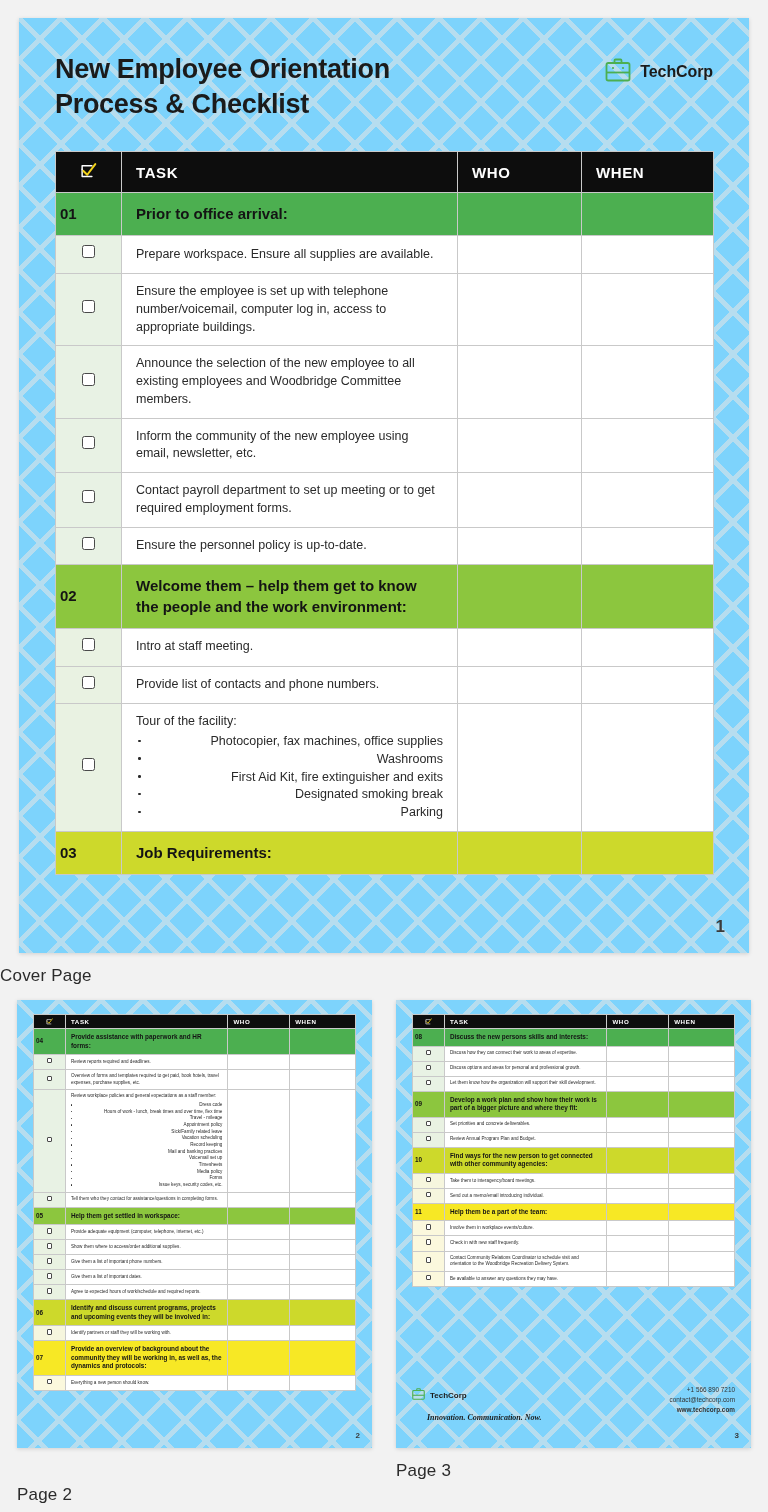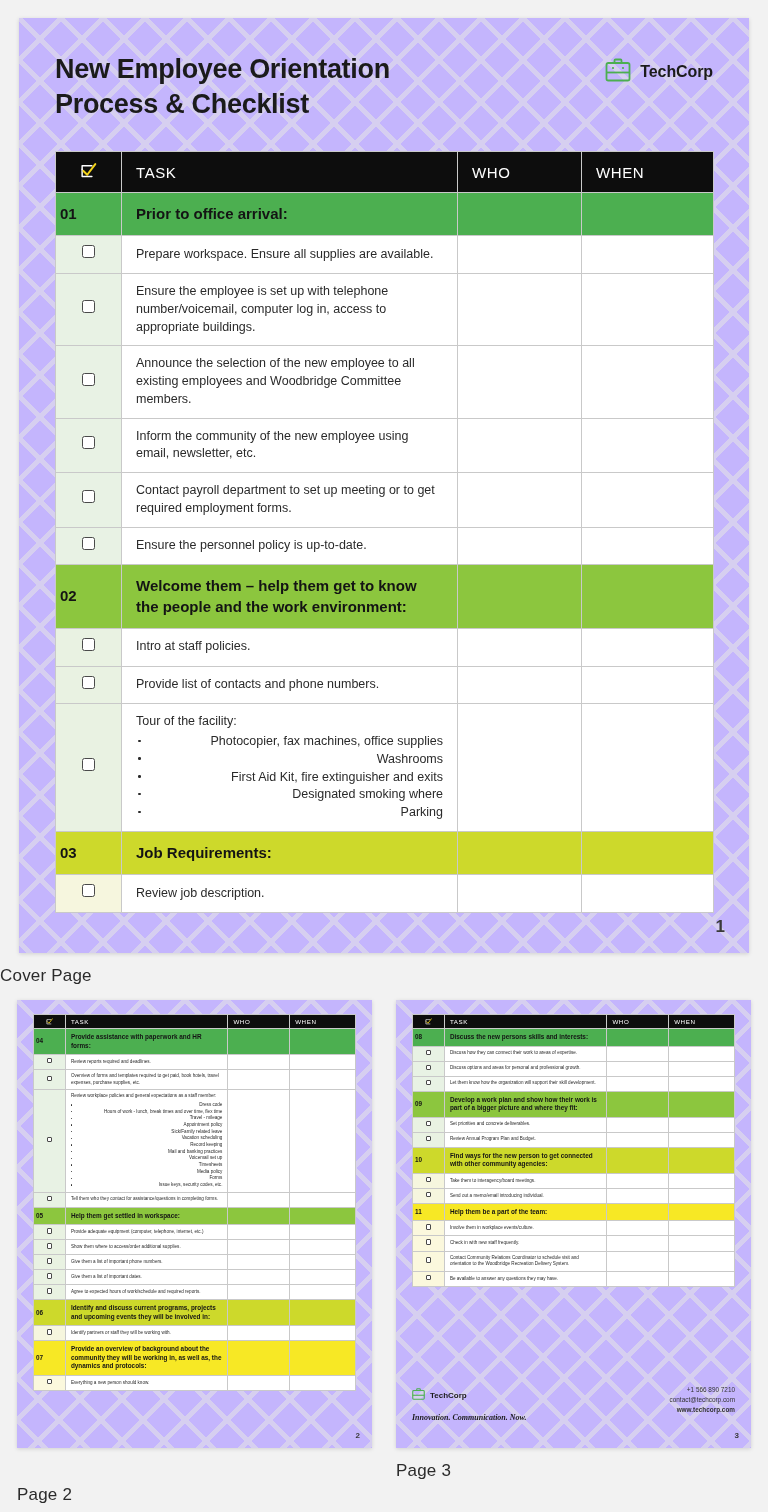--- a/index.html
+++ b/index.html
@@ -6,21 +6,21 @@
   html, body {
     width: 768px;
     background: #f2f2f2;
     font-family: "Liberation Sans", sans-serif;
     -webkit-font-smoothing: antialiased;
   }
   body { padding: 0; }
 
   
   .page {
-    background: #c4b5fd;
+    background: #7dd3fc;
     position: relative;
     overflow: hidden;
     box-shadow: 0 1px 4px rgba(0,0,0,.14);
   }
   
   .page::before {
     content: "";
     position: absolute;
     inset: 0;
     background-image:
@@ -84,21 +84,21 @@
     background: #fff;
   }
   table.checklist td, table.checklist th {
     border: 1px solid #c9c9c9;
     vertical-align: middle;
   }
   
   .hdr td {
     background: #0d0d0d;
     color: #fff;
-    font-weight: 400;
+    font-weight: 700;
     border-color: #0d0d0d;
   }
   .hdr .c-check { text-align: center; }
   .hdr .c-task, .hdr .c-who, .hdr .c-when { letter-spacing: .6px; }
 
   
   .sec td { font-weight: 700; color: #141414; }
   .sec .c-check { text-align: left; }
   .sec-g1 td { background: #4caf50; }
   .sec-g2 td { background: #8cc63e; }
@@ -191,20 +191,21 @@
   }
   .footer-left { display: flex; flex-direction: column; gap: 9px; }
   .footer-brand { display: flex; align-items: center; gap: 5px; }
   .footer-brand-name { font-size: 8px; font-weight: 700; color: #1b1b1b; }
   .tagline {
     font-family: "Liberation Serif", serif;
     font-style: italic;
     font-weight: 700;
     font-size: 8px;
     color: #1b1b1b;
+    margin-left: 15px;
   }
   .footer-right {
     text-align: right;
     display: flex;
     flex-direction: column;
     gap: 3px;
     font-size: 6.4px;
     color: #333;
   }
   .footer-right .www { font-weight: 700; }
@@ -306,59 +307,51 @@
         </tr>
         <tr class="sec sec-g2">
           <td class="c-check">02</td>
           <td>Welcome them – help them get to know the people and the work environment:</td>
           <td></td>
           <td></td>
         </tr>
         <tr class="task tint-g2">
           <td class="c-check"><span class="cb"></span></td>
           <td class="tcell">
-            <div>Intro at staff policies.</div>
+            <div>Intro at staff meeting.</div>
           </td>
           <td></td>
           <td></td>
         </tr>
         <tr class="task tint-g2">
           <td class="c-check"><span class="cb"></span></td>
           <td class="tcell">
             <div>Provide list of contacts and phone numbers.</div>
           </td>
           <td></td>
           <td></td>
         </tr>
         <tr class="task tint-g2">
           <td class="c-check"><span class="cb"></span></td>
           <td class="tcell">
             <div>Tour of the facility:</div>
             <ul>
               <li>Photocopier, fax machines, office supplies</li>
               <li>Washrooms</li>
               <li>First Aid Kit, fire extinguisher and exits</li>
-              <li>Designated smoking where</li>
+              <li>Designated smoking break</li>
               <li>Parking</li>
             </ul>
           </td>
           <td></td>
           <td></td>
         </tr>
         <tr class="sec sec-g3">
           <td class="c-check">03</td>
           <td>Job Requirements:</td>
-          <td></td>
-          <td></td>
-        </tr>
-        <tr class="task tint-g3">
-          <td class="c-check"><span class="cb"></span></td>
-          <td class="tcell">
-            <div>Review job description.</div>
-          </td>
           <td></td>
           <td></td>
         </tr>
       </tbody>
   </table>
 
   <div class="page-num">1</div>
 </div>
 <div class="caption">Cover Page</div>
 

